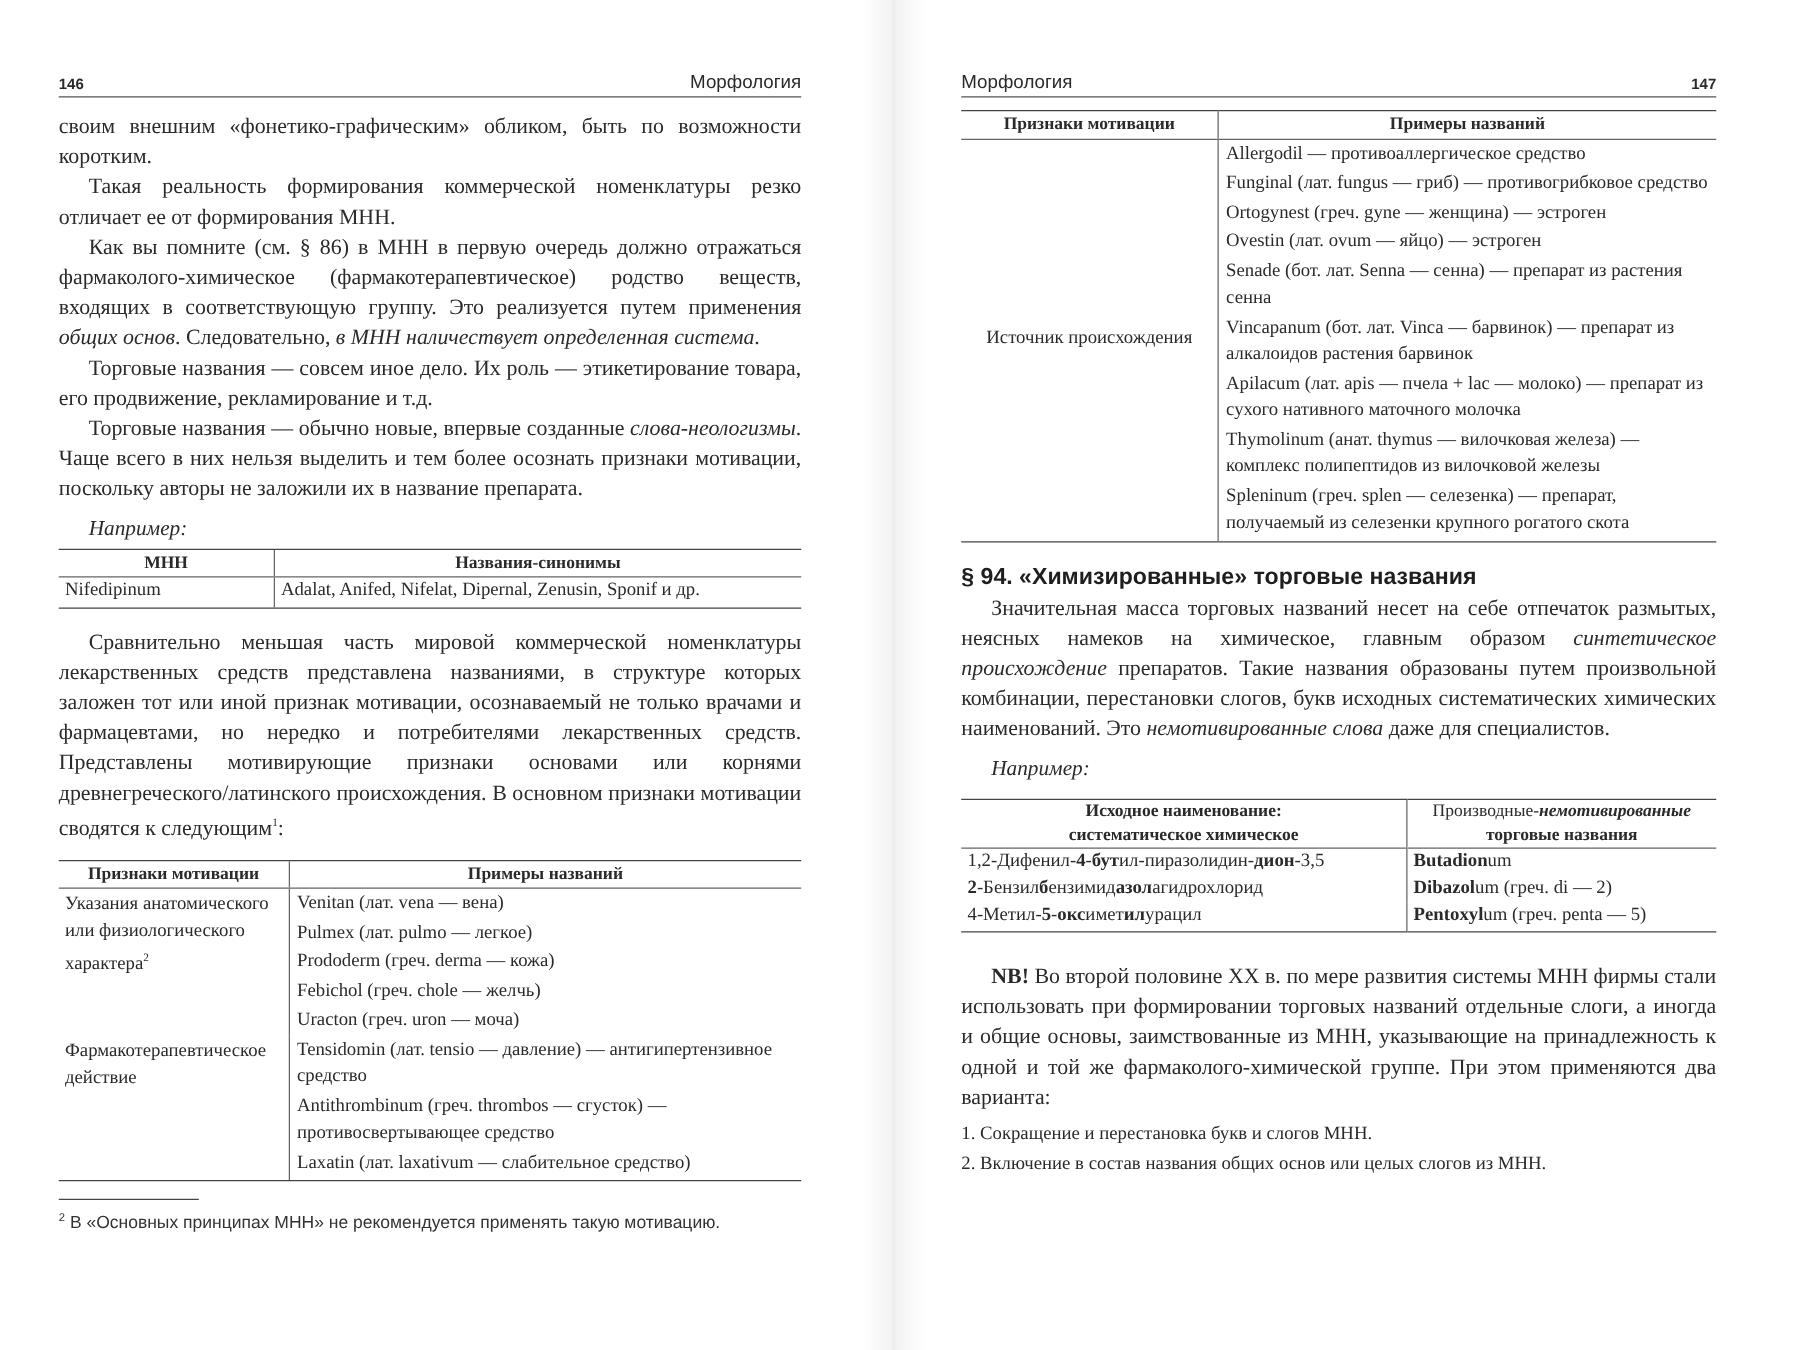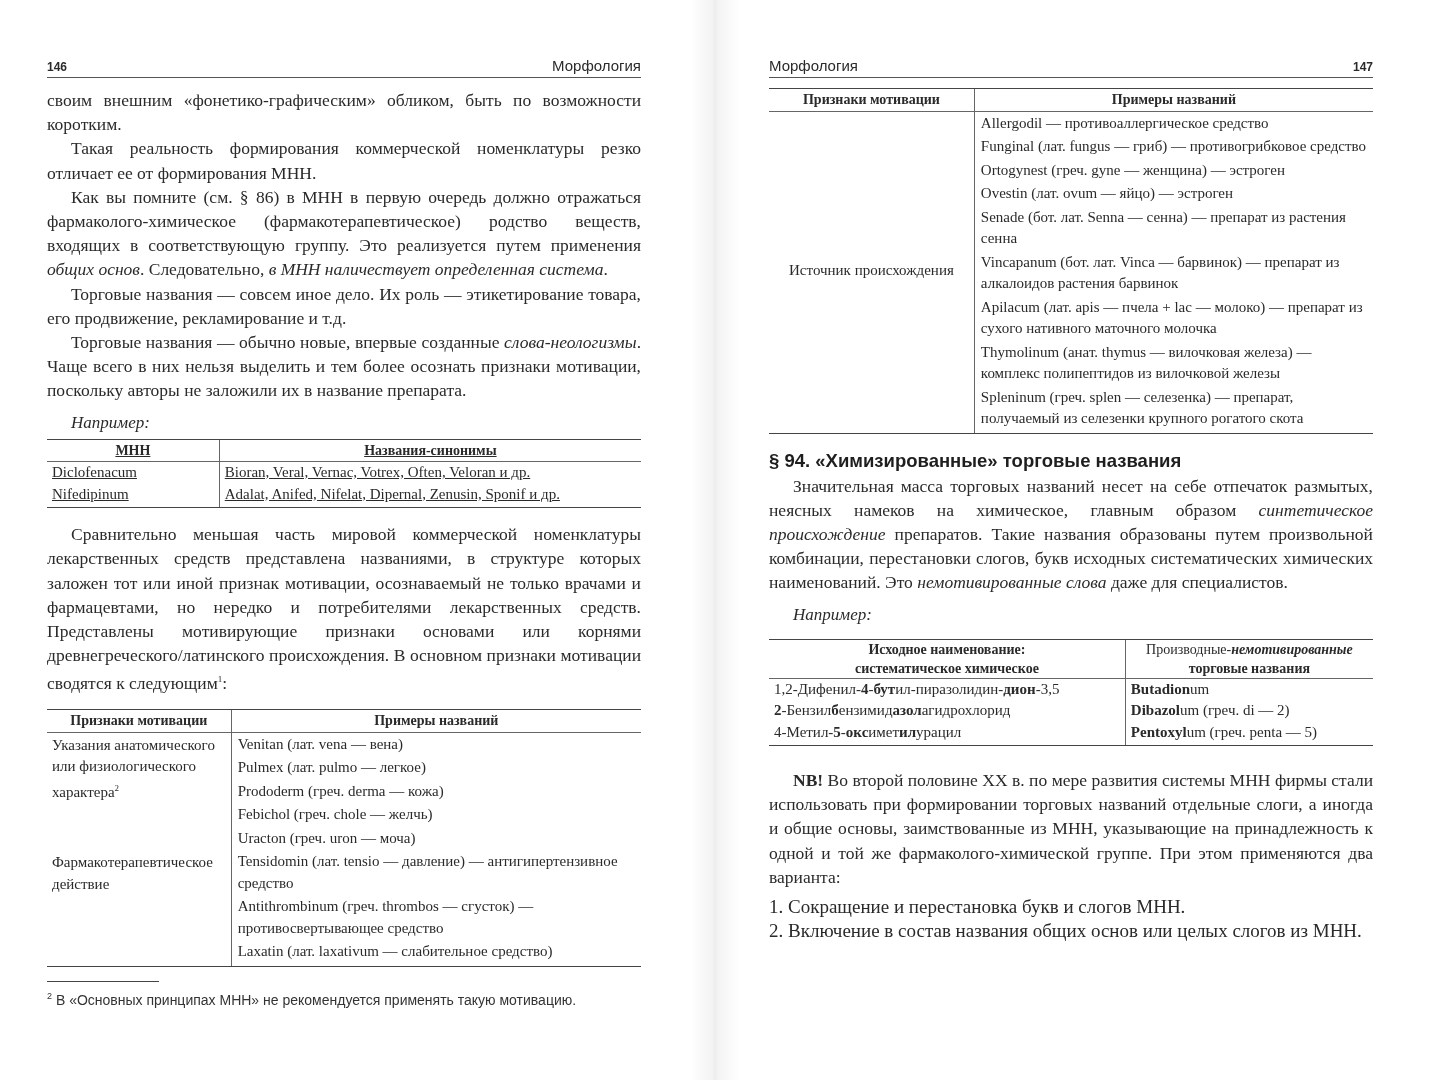--- a/index.html
+++ b/index.html
@@ -49,21 +49,21 @@
   .footnote-rule { width: 112px; border-top: 1px solid #444; margin: 14px 0 4px; }
   .footnote { font-size: 14px; line-height: 20px; font-family: "Liberation Sans", "DejaVu Sans", sans-serif; color: #333; }
   sup { font-size: 9px; }
 
   .section-title {
     font-family: "Liberation Sans", "DejaVu Sans", sans-serif;
     font-weight: bold; font-size: 18.5px; margin: 16px 0 2px; color: #1e1e1e;
   }
   .b { font-weight: bold; }
   ol.variants { margin: 6px 0 0 0; padding-left: 0; list-style: none; }
-  ol.variants li { font-size: 19px; line-height: 24.2px; padding-left: 22px; text-indent: -22px; text-align: justify; }
+  ol.variants li { font-size: 15px; line-height: 24.2px; padding-left: 22px; text-indent: -22px; text-align: justify; }
 </style>
 </head>
 <body>
 
 <div class="gutter"></div>
 
 <div class="page left">
   <div class="content">
     <div class="running-head">
       <span class="folio">146</span>
@@ -71,32 +71,28 @@
     </div>
 
     <p>своим внешним «фонетико-графическим» обликом, быть по возможности коротким.</p>
     <p class="indent">Такая реальность формирования коммерческой номенклатуры резко отличает ее от формирования МНН.</p>
     <p class="indent"><span>Как вы помните (см. § 86) в МНН в первую очередь должно отражаться фармаколого-химическое (фармакотерапевтическое) родство веществ, входящих в соответствующую группу. Это реализуется путем применения </span><span class="it">общих основ</span><span>. Следовательно, </span><span class="it">в МНН наличествует определенная система</span><span>.</span></p>
     <p class="indent">Торговые названия — совсем иное дело. Их роль — этикетирование товара, его продвижение, рекламирование и т.д.</p>
     <p class="indent"><span>Торговые названия — обычно новые, впервые созданные </span><span class="it">слова-неологизмы</span><span>. Чаще всего в них нельзя выделить и тем более осознать признаки мотивации, поскольку авторы не заложили их в название препарата.</span></p>
 
     <div class="example-label">Например:</div>
 
-    <table class="tbl" style="margin-bottom:14px;text-decoration:underline;">
+    <table class="tbl" style="margin-bottom:14px;">
       <thead>
         <tr>
           <th style="width:29%;">МНН</th>
           <th class="sep">Названия-синонимы</th>
         </tr>
       </thead>
       <tbody id="syn-body">
-          <tr>
-            <td>Diclofenacum</td>
-            <td class="sep">Bioran, Veral, Vernac, Votrex, Often, Veloran и др.</td>
-          </tr>
           <tr class="last">
             <td>Nifedipinum</td>
             <td class="sep">Adalat, Anifed, Nifelat, Dipernal, Zenusin, Sponif и др.</td>
           </tr>
         </tbody>
     </table>
 
     <p class="indent"><span>Сравнительно меньшая часть мировой коммерческой номенклатуры лекарственных средств представлена названиями, в структуре которых заложен тот или иной признак мотивации, осознаваемый не только врачами и фармацевтами, но нередко и потребителями лекарственных средств. Представлены мотивирующие признаки основами или корнями древнегреческого/латинского происхождения. В основном признаки мотивации сводятся к следующим</span><sup>1</sup><span>:</span></p>
 
     <table class="tbl" style="margin-top:14px;">

